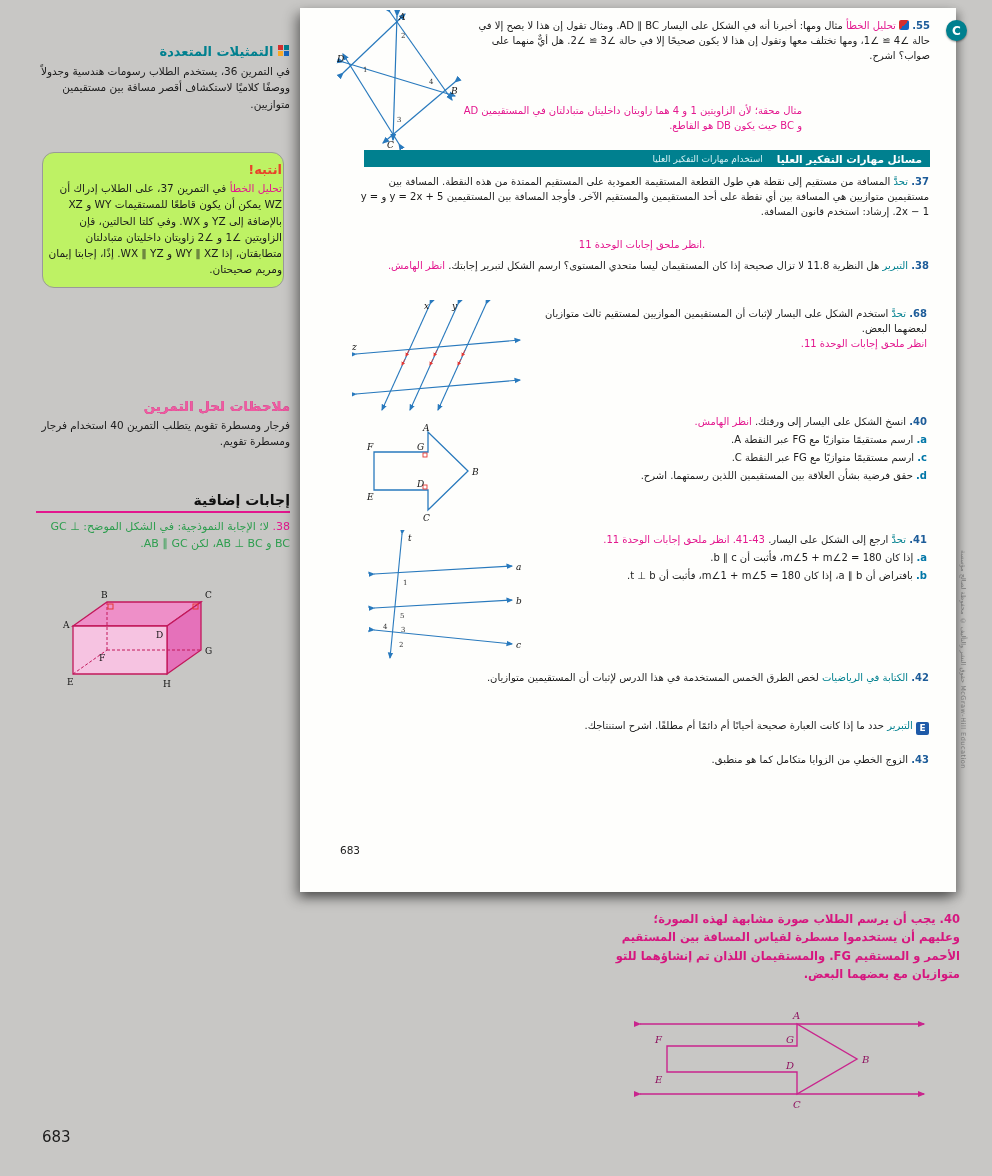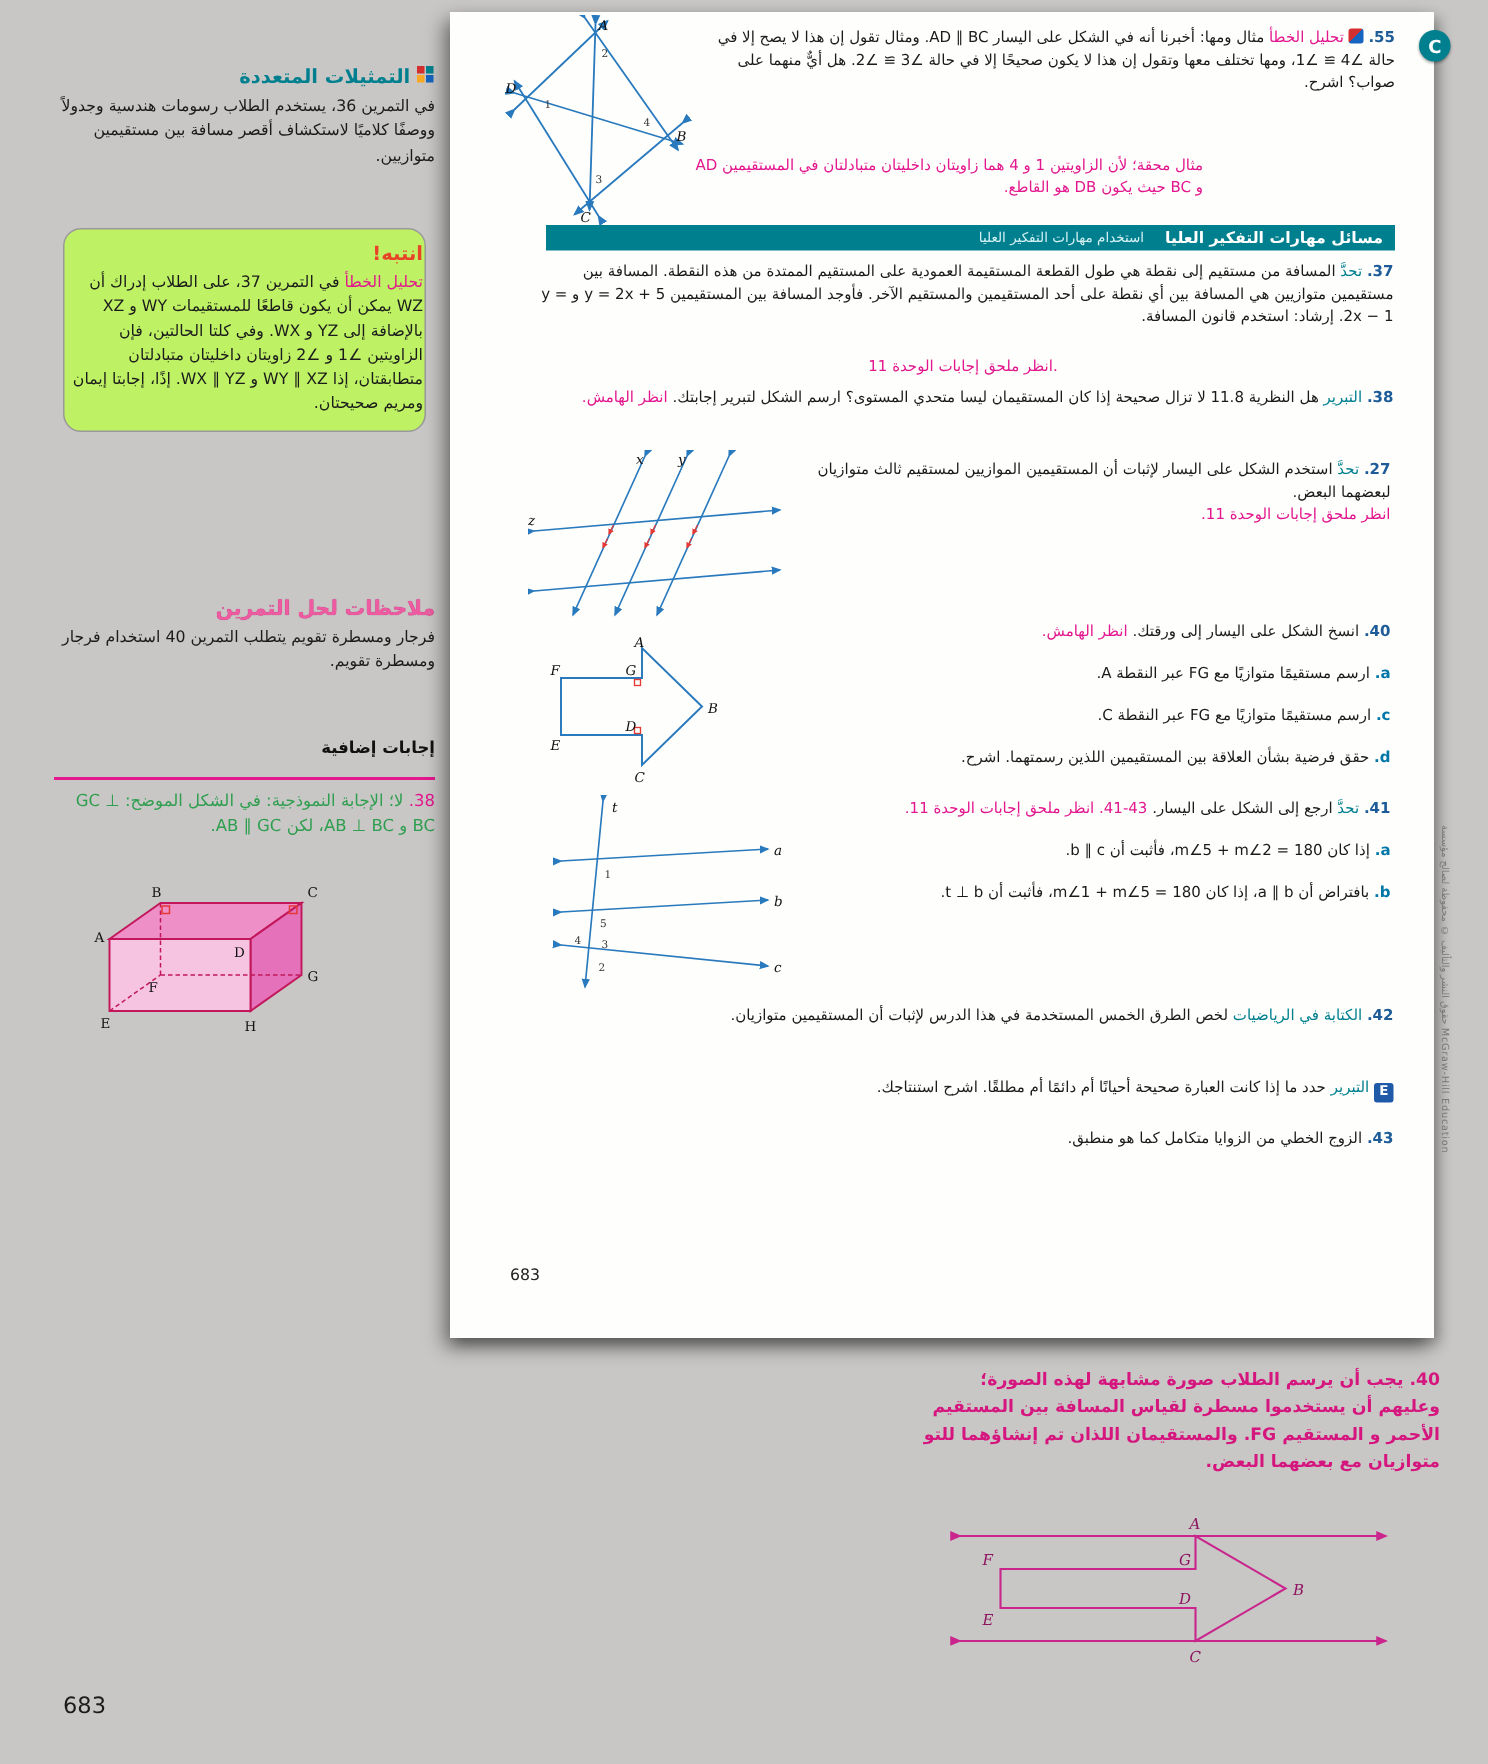--- a/index.html
+++ b/index.html
@@ -13,29 +13,29 @@
 .bold{font-weight:normal}
 .mag{color:#e3178e}
 .green{color:#2e9e4f}
 .teal{color:#00808f}
 .blue-l{color:#0277a8;font-weight:bold}
 .exnum{font-weight:bold;color:#1d5c99}
 .sb-title{font-size:13px;font-weight:bold;color:#00808f;margin-bottom:4px}
 .caution{border:1.5px solid #9a9a9a;border-radius:12px;background:#bef264;padding:9px 1px}
 .caution-title{color:#e8442a;font-weight:bold;font-size:13px;margin-bottom:3px}
 .notes-title{color:#ef5ba1;font-weight:bold;font-size:13.5px;letter-spacing:.5px;margin-bottom:3px;text-shadow:0 0 .5px #b3136b}
-.extra-title{font-size:11px;font-weight:bold;color:#111;border-bottom:2.5px solid #e3178e;padding-bottom:13px;margin-bottom:5px}
+.extra-title{font-size:14px;font-weight:bold;color:#111;border-bottom:2.5px solid #e3178e;padding-bottom:3px;margin-bottom:5px}
 .banner{background:#00808f;color:#fff;height:17px;display:flex;align-items:center;padding:0 8px;direction:rtl}
 .banner .b1{font-weight:bold;font-size:10.5px}
 .banner .b2{font-size:9px;color:#d6f1f4;margin-right:14px}
 .cbadge{width:21px;height:21px;border-radius:50%;background:#00808f;color:#fff;font-weight:bold;font-size:12px;display:flex;align-items:center;justify-content:center;box-shadow:0 1px 2px rgba(0,0,0,.4)}
 .ebadge{display:inline-flex;width:13px;height:13px;background:#1e5aa8;color:#fff;font-weight:bold;font-size:9px;align-items:center;justify-content:center;border-radius:2px;vertical-align:-2px}
 .std-icon{display:inline-block;width:10px;height:10px;background:linear-gradient(135deg,#d32f2f 50%,#1565c0 50%);border-radius:2px;vertical-align:-1px}
 .mr-icon{display:inline-block;width:12px;height:12px;vertical-align:-1px}
-.item{margin-top:13px}
+.item{margin-top:3px}
 .copy{writing-mode:vertical-rl;font-size:6.5px;color:#787878;letter-spacing:.5px}
 .bottom-note{font-size:11.5px;line-height:1.6;color:#d6167f;font-weight:bold}
 svg text{font-family:"DejaVu Serif",serif}
 </style>
 </head>
 <body>
 
 <div id="canvas">
 
   <div class="ab rtl" style="left:36px;top:44px;width:254px">
@@ -167,21 +167,21 @@
       <line x1="85" y1="50" x2="82" y2="56" stroke="#e53935" stroke-width=".8" marker-end="url(#pr)"></line>
       <line x1="81" y1="59" x2="78" y2="65" stroke="#e53935" stroke-width=".8" marker-end="url(#pr)"></line>
       <line x1="113" y1="50" x2="110" y2="56" stroke="#e53935" stroke-width=".8" marker-end="url(#pr)"></line>
       <line x1="109" y1="59" x2="106" y2="65" stroke="#e53935" stroke-width=".8" marker-end="url(#pr)"></line>
       <text x="72" y="9" font-size="9" font-style="italic" fill="#111">x</text>
       <text x="100" y="9" font-size="9" font-style="italic" fill="#111">y</text>
       <text x="0" y="50" font-size="9" font-style="italic" fill="#111">z</text>
     </svg>
 
     <div class="ab rtl t" style="left:225px;top:298px;width:402px">
-      <span class="exnum">27.</span>
+      <span class="exnum">68.</span>
       <span class="teal bold">تحدَّ</span>
       <span>استخدم الشكل على اليسار لإثبات أن المستقيمين الموازيين لمستقيم ثالث متوازيان لبعضهما البعض.</span>
       <div class="mag bold">انظر ملحق إجابات الوحدة 11.</div>
     </div>
 
     <div class="ab rtl t" style="left:225px;top:406px;width:402px">
       <div>
         <span class="exnum">40.</span>
         <span>انسخ الشكل على اليسار إلى ورقتك.</span>
         <span class="mag bold">انظر الهامش.</span>

